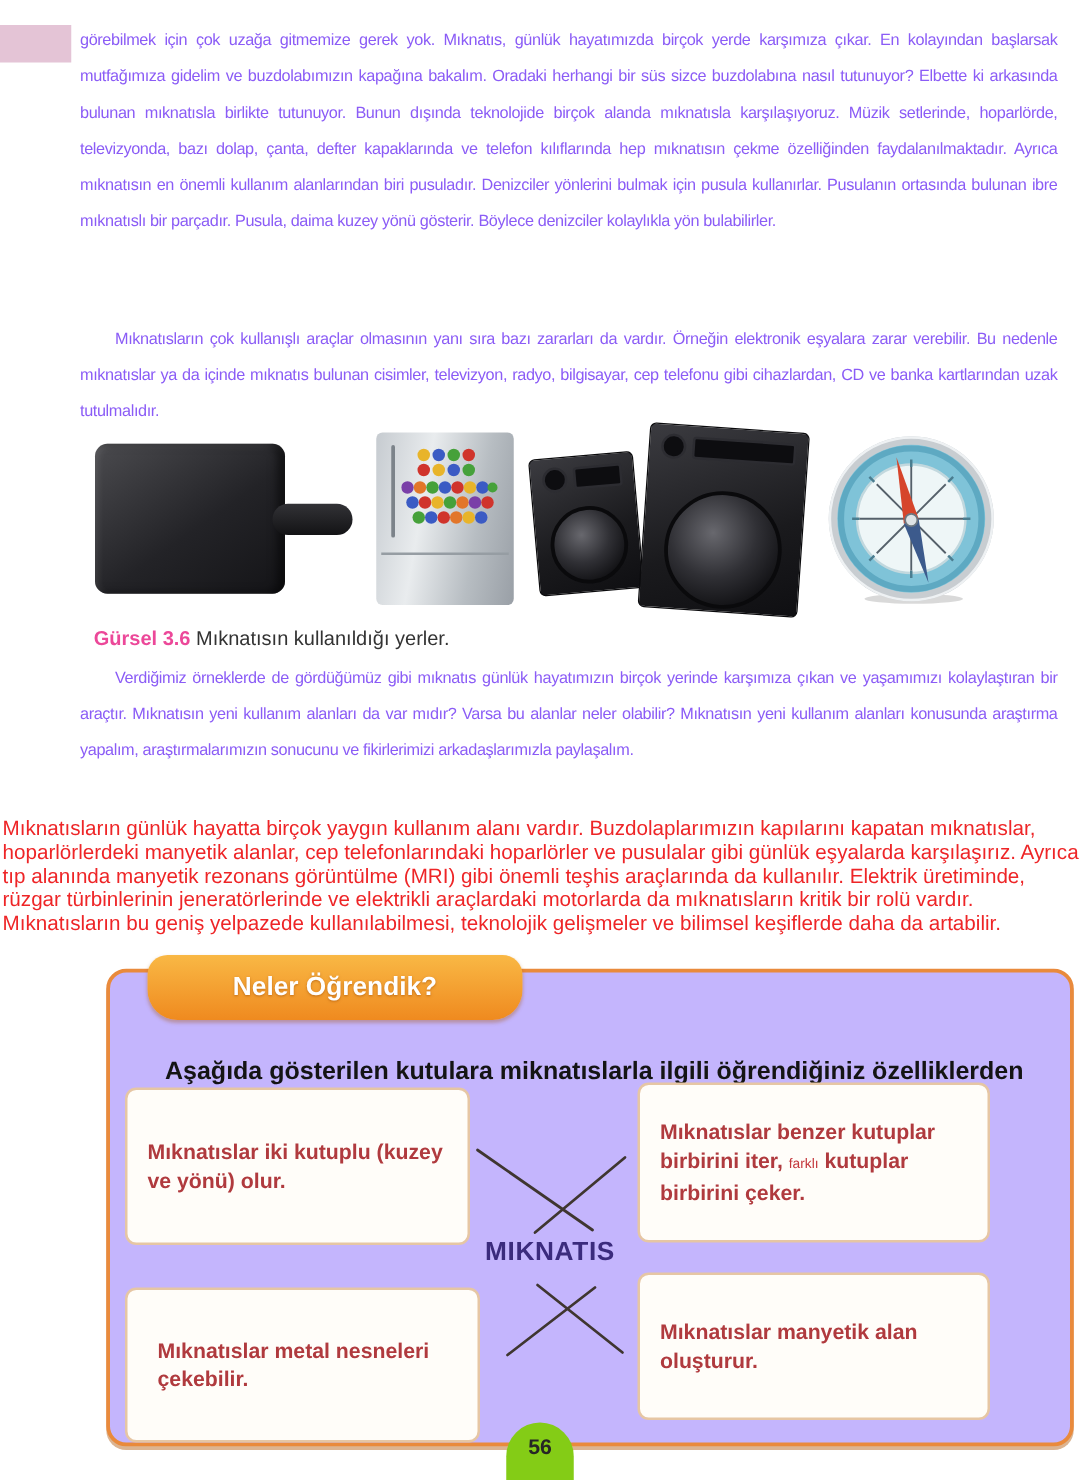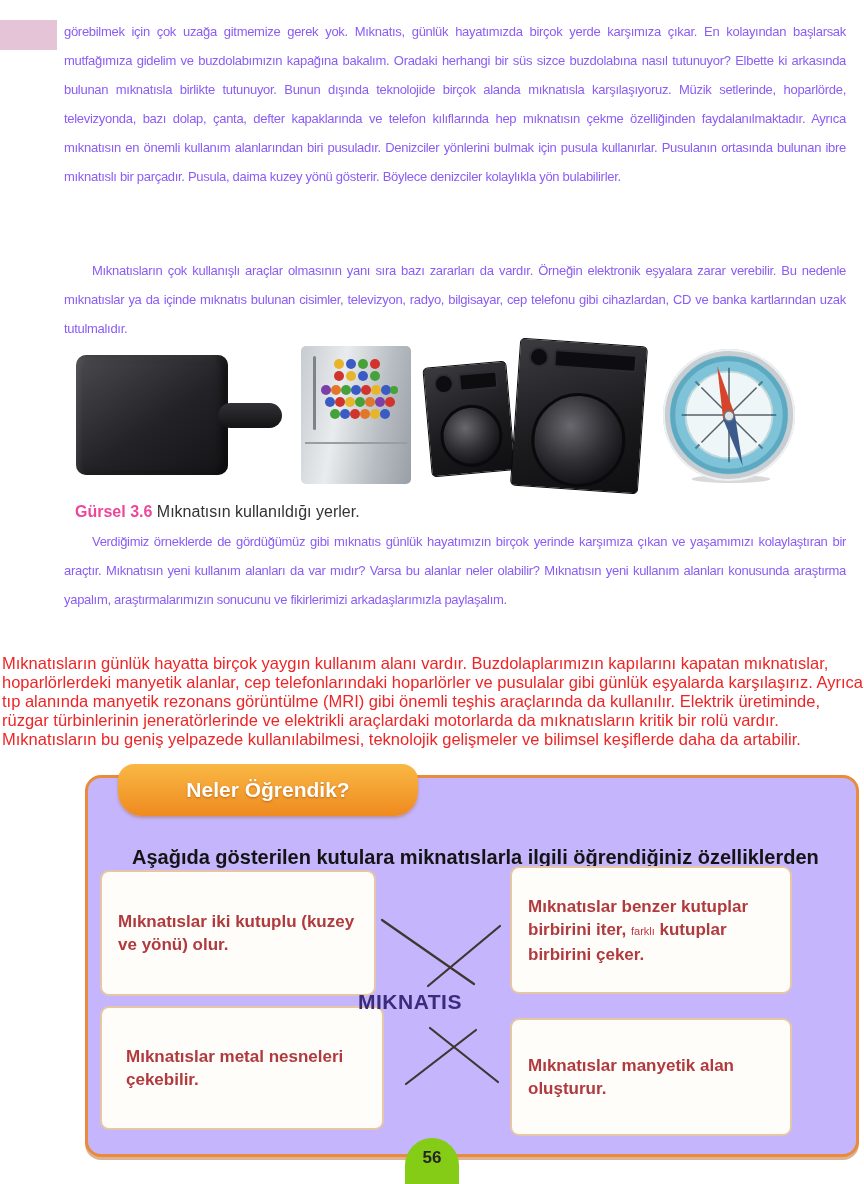--- a/index.html
+++ b/index.html
@@ -68,24 +68,24 @@
     border-radius:16px 16px 24px 24px;box-shadow:0 2px 3px rgba(160,80,0,.35);
     display:flex;align-items:center;justify-content:center;}
   .badge span{color:#fff;font-weight:bold;font-size:21px;text-shadow:0 1px 2px rgba(150,70,0,.55);}
   .instruction{position:absolute;left:16px;top:46px;width:730px;
     font-size:20px;line-height:26px;font-weight:bold;color:#141414;text-indent:28px;}
   .answer-box{position:absolute;background:#fffdf9;border:2px solid #e6c6a4;border-radius:9px;
     display:flex;align-items:center;padding:0 16px;
     font-size:17px;line-height:23px;font-weight:600;color:#b03a3e;}
   .box-tl{left:12px;top:92px;width:240px;height:122px;}
   .box-tr{left:422px;top:88px;width:246px;height:124px;}
-  .box-bl{left:12px;top:228px;width:240px;height:120px;padding-left:24px;}
+  .box-bl{left:12px;top:252px;width:240px;height:120px;padding-left:24px;}
   .box-br{left:422px;top:240px;width:246px;height:114px;}
   .inserted-word{font-size:11px;font-weight:400;color:#c4373c;}
-  .center-label{position:absolute;left:270px;top:212px;width:164px;
+  .center-label{position:absolute;left:270px;top:212px;width:164px;text-align:center;
     font-size:21px;font-weight:bold;color:#3b2b7d;letter-spacing:.5px;}
   .xlines{position:absolute;}
   .x-top{left:288px;top:138px;}
   .x-bottom{left:292px;top:248px;}
 </style>
 </head>
 <body>
 
 <div class="edge-tab"></div>
 

